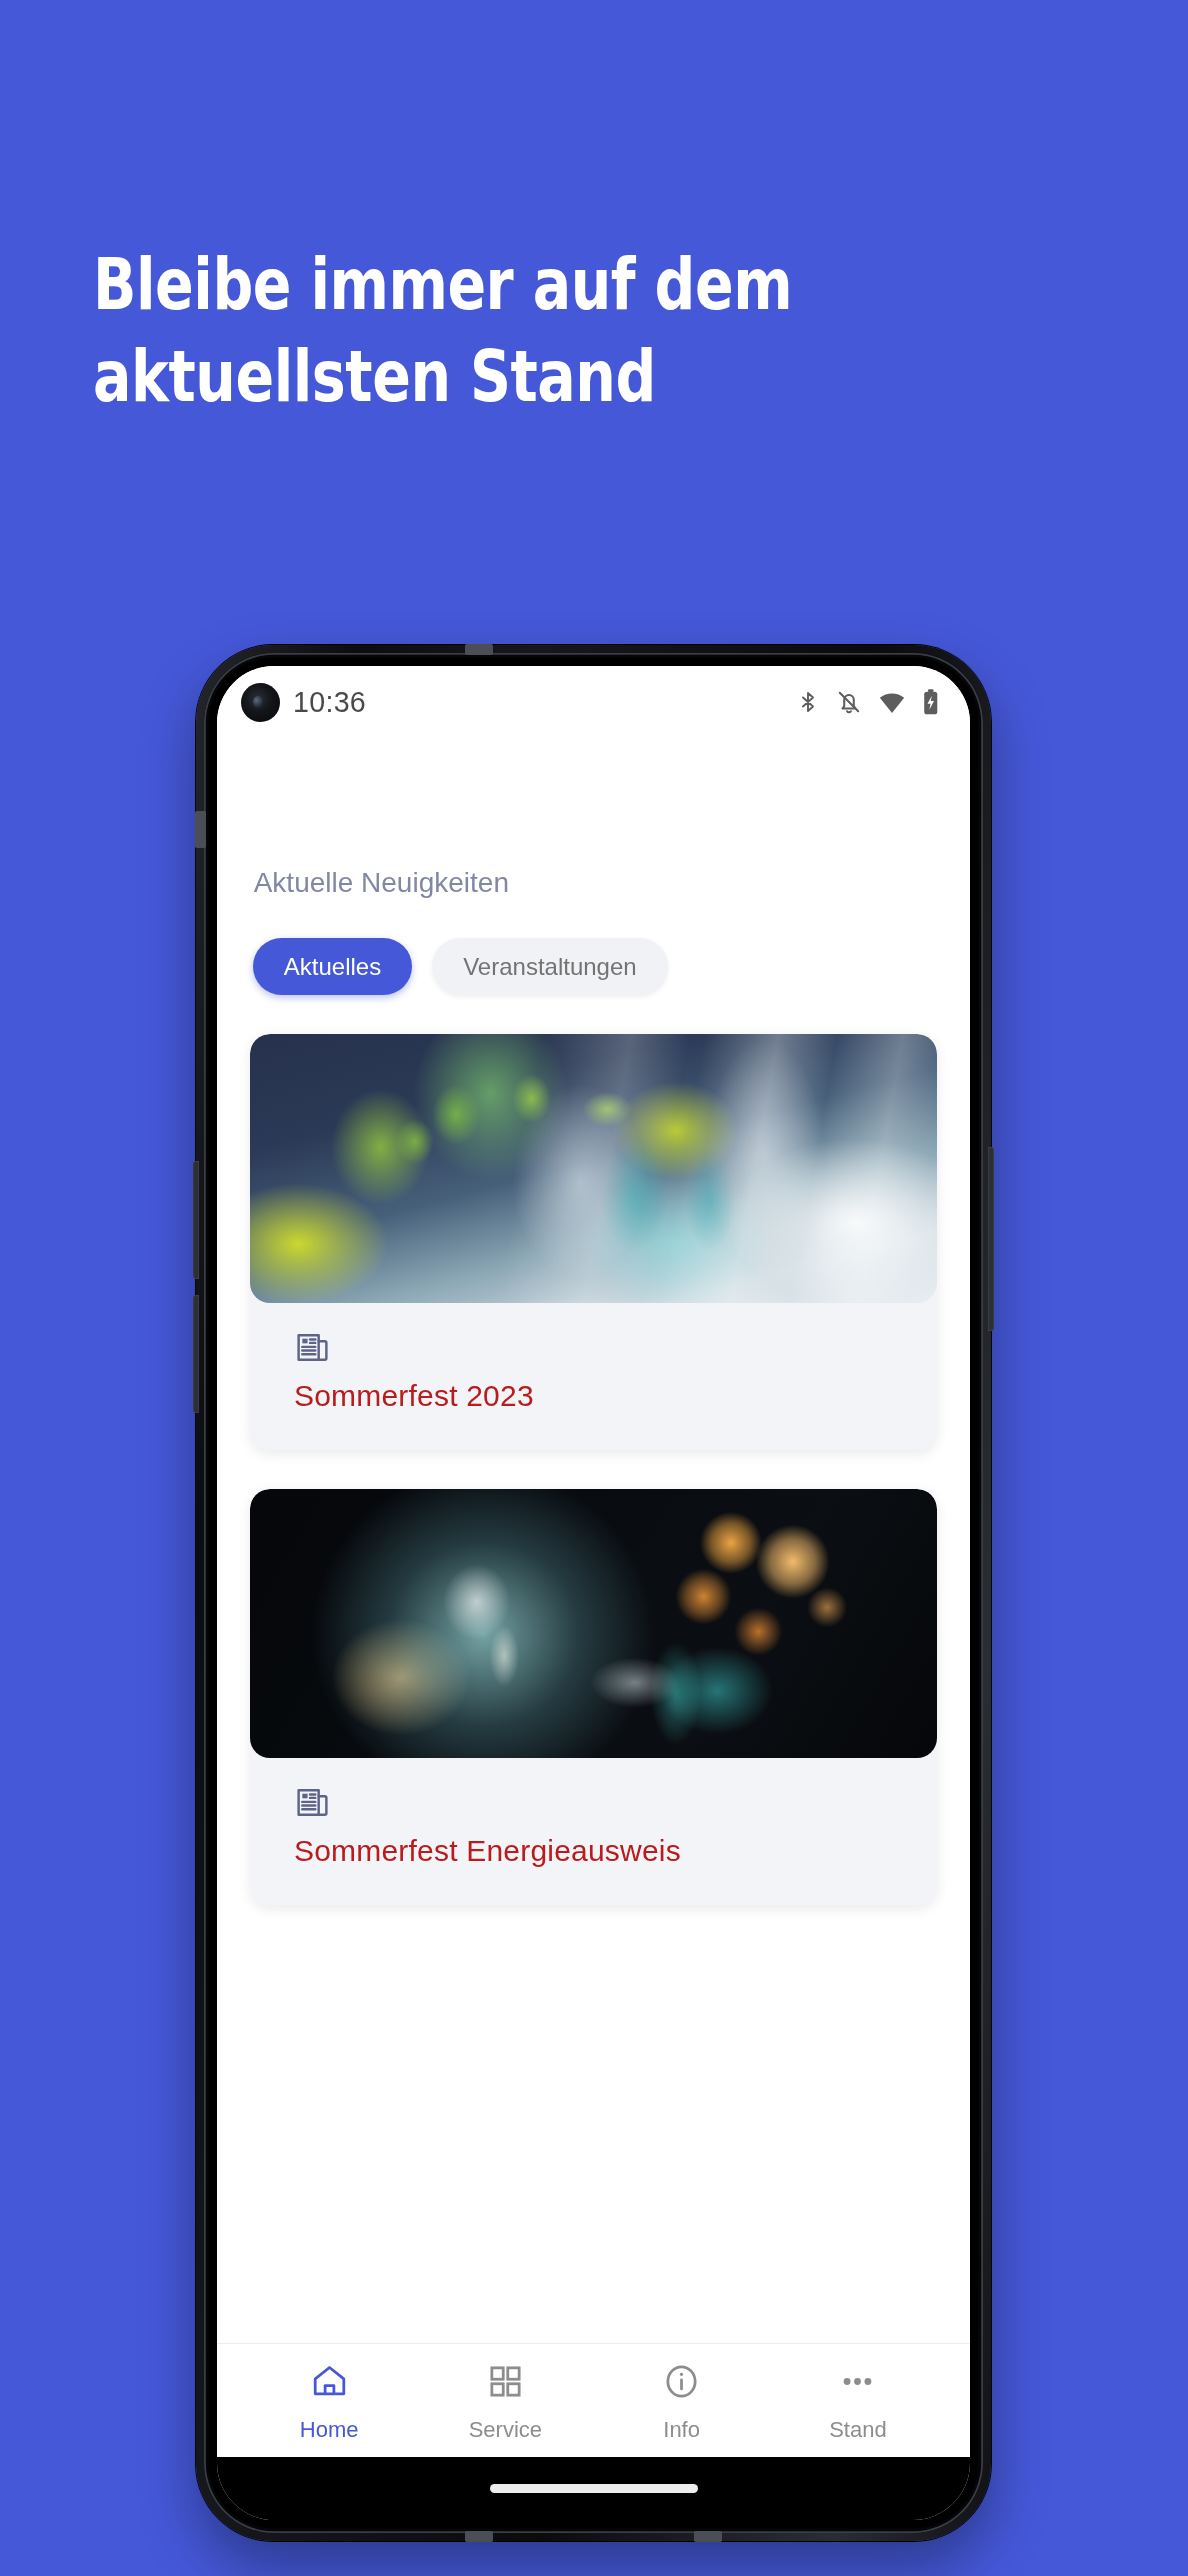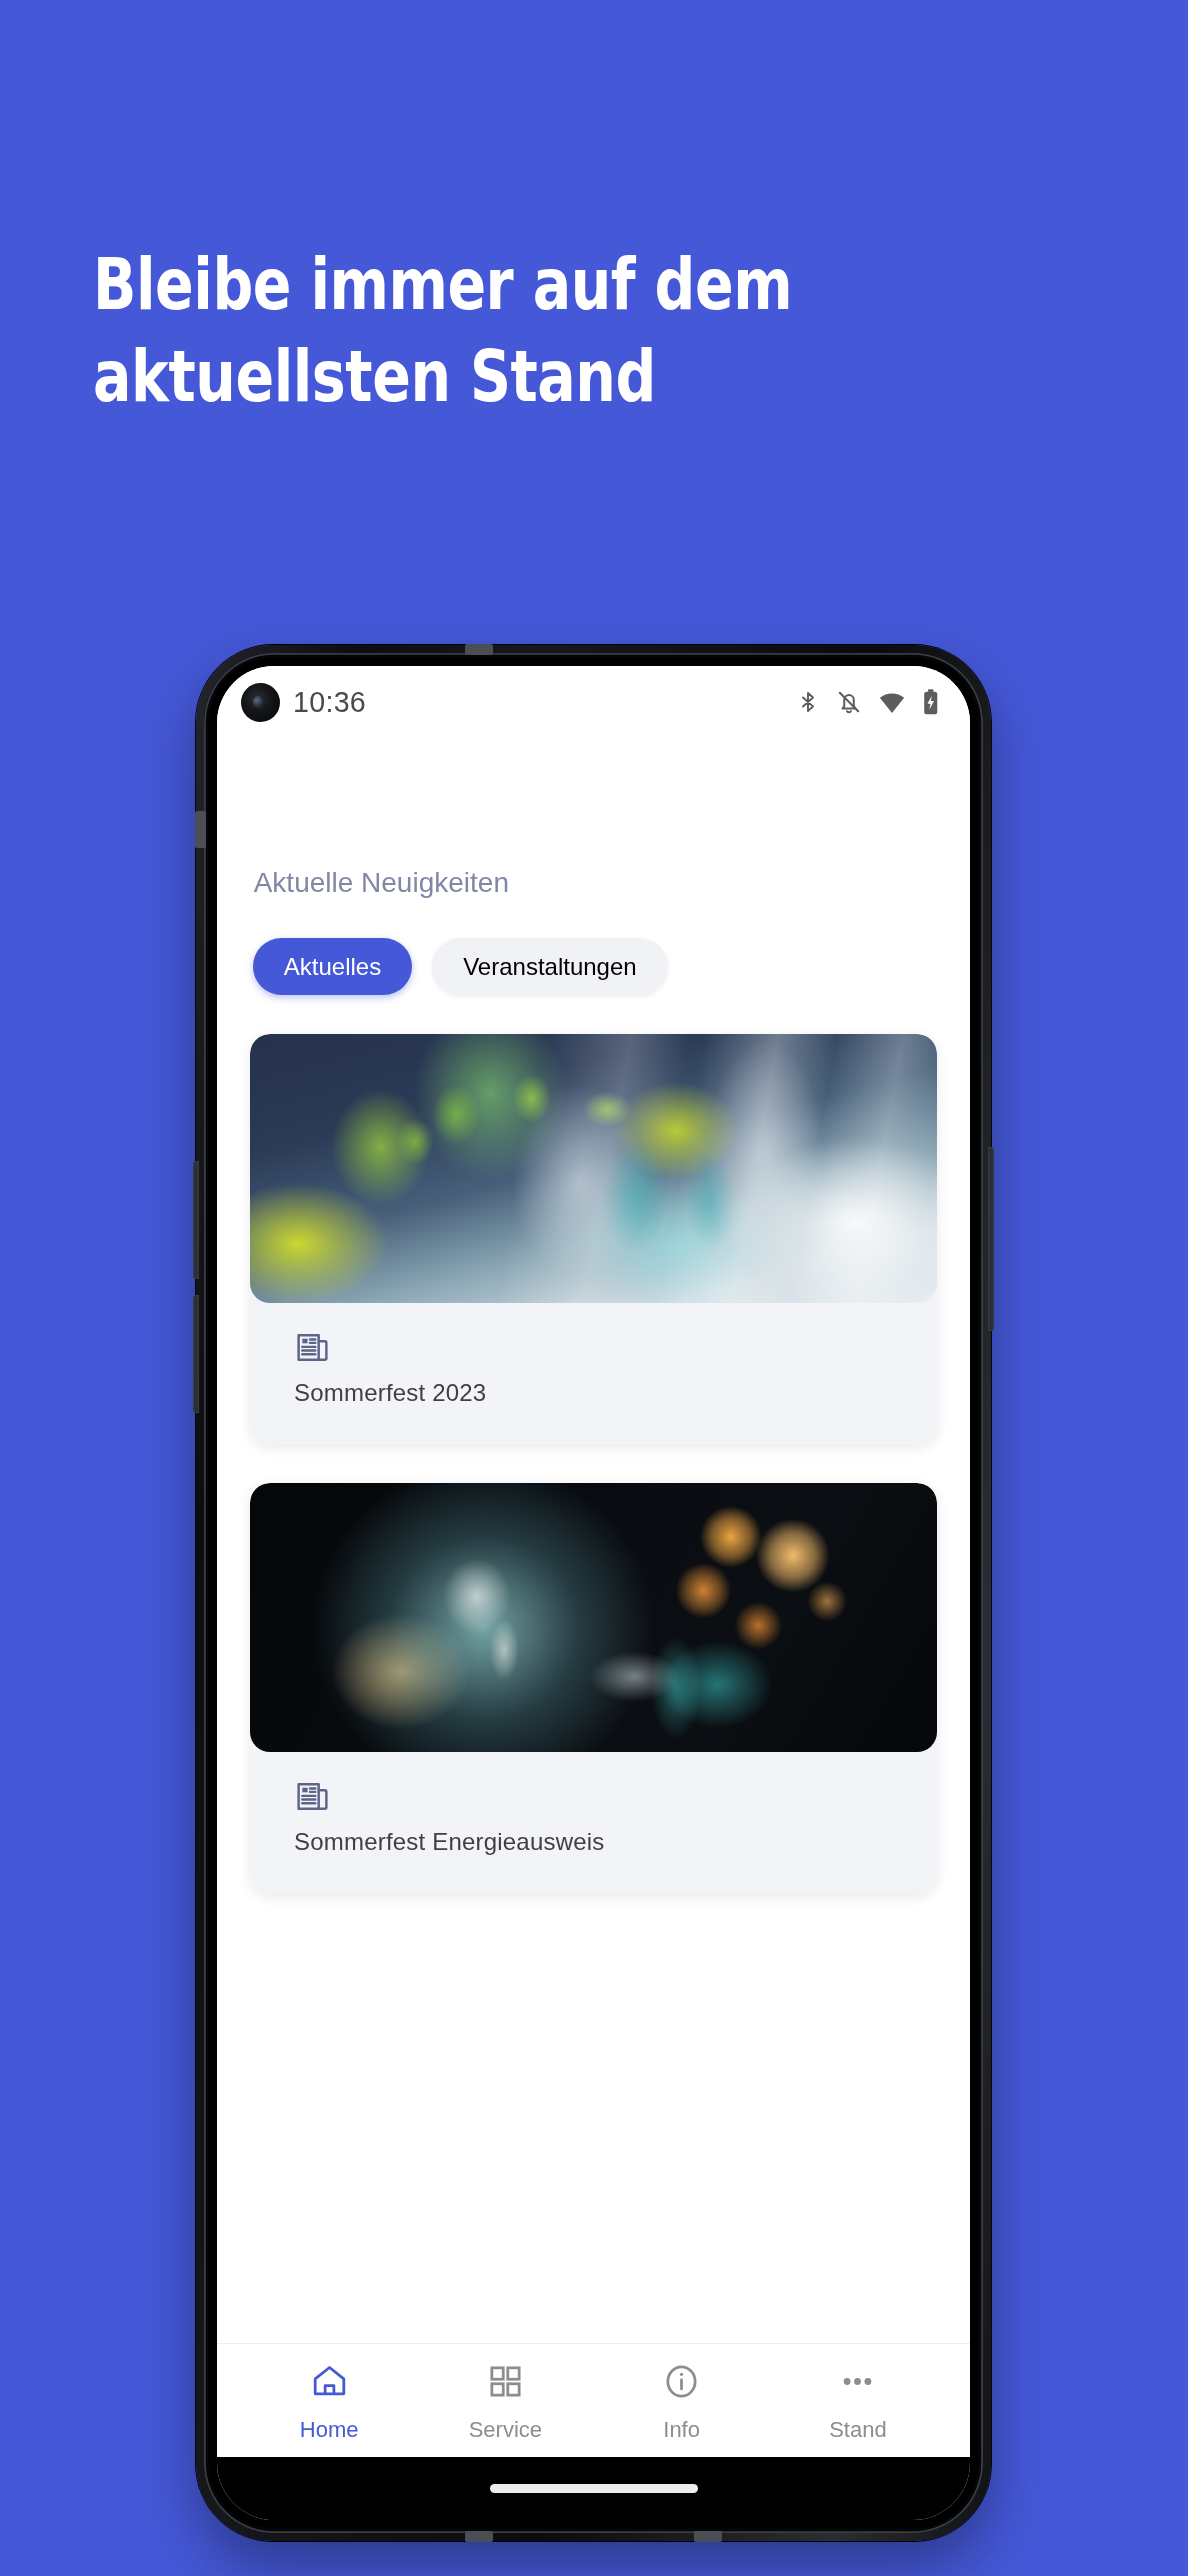--- a/index.html
+++ b/index.html
@@ -158,21 +158,21 @@
     line-height: 1;
     white-space: nowrap;
   }
   .chip.active {
     background: #4558d8;
     color: #ffffff;
     box-shadow: 0 2.8px 7.4px rgba(60,80,210,0.35);
   }
   .chip.inactive {
     background: #f1f2f6;
-    color: #000000;
+    color: #737373;
     box-shadow: 0 1.8px 5.5px rgba(0,0,0,0.07);
   }
 
   
   .card {
     margin-top: 39px;
     border-radius: 20px;
     background: #f2f4f7;
     overflow: hidden;
     box-shadow: 0 3.7px 13px rgba(20,25,60,0.09);
@@ -182,22 +182,22 @@
     border-radius: 20px;
     overflow: hidden;
     position: relative;
   }
   .card-body {
     padding: 26px 44px 37px 44px;
   }
   .card-icon { margin-bottom: 13px; }
   .card-icon svg { display: block; }
   .card-title {
-    font-size: 24px;
-    color: #404040;
+    font-size: 30px;
+    color: #b91c1c;
     font-weight: 400;
     letter-spacing: 0.2px;
   }
 
   
   .photo-table {
     position: absolute; inset: 0;
     background:
       radial-gradient(ellipse 30% 50% at 88% 70%, rgba(255,255,255,0.88) 0%, rgba(255,255,255,0) 62%),
       radial-gradient(ellipse 22% 40% at 62% 78%, rgba(150,235,235,0.55) 0%, rgba(150,235,235,0) 65%),

